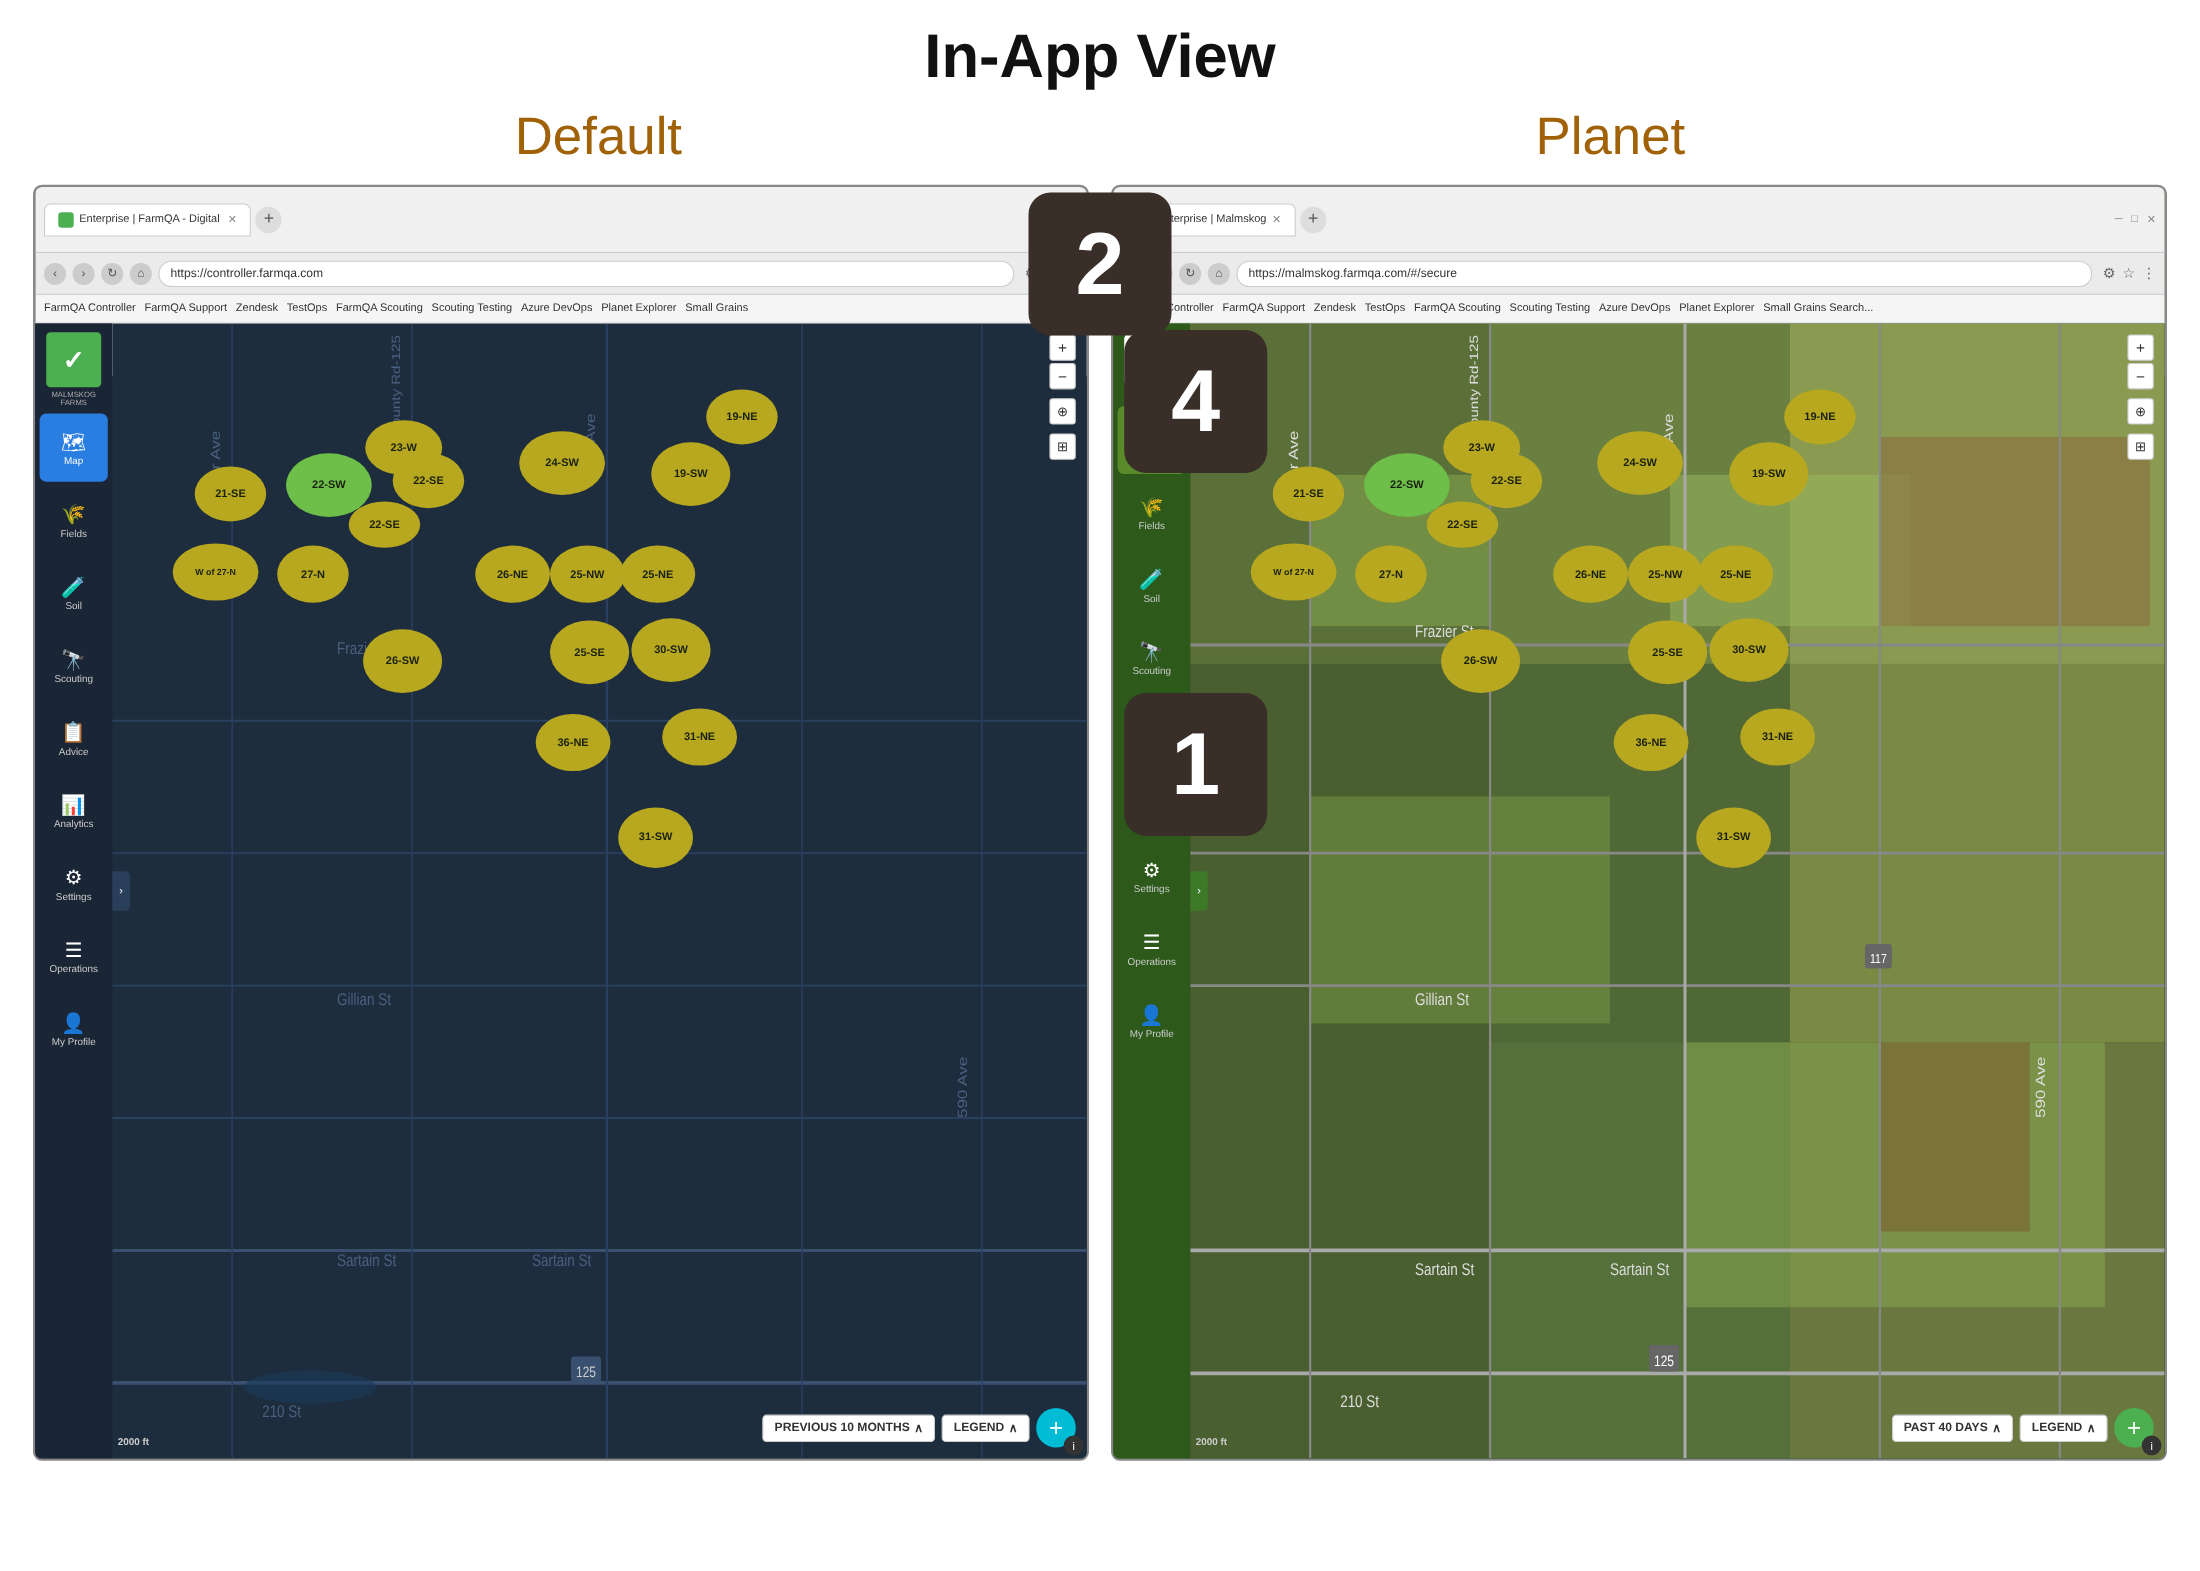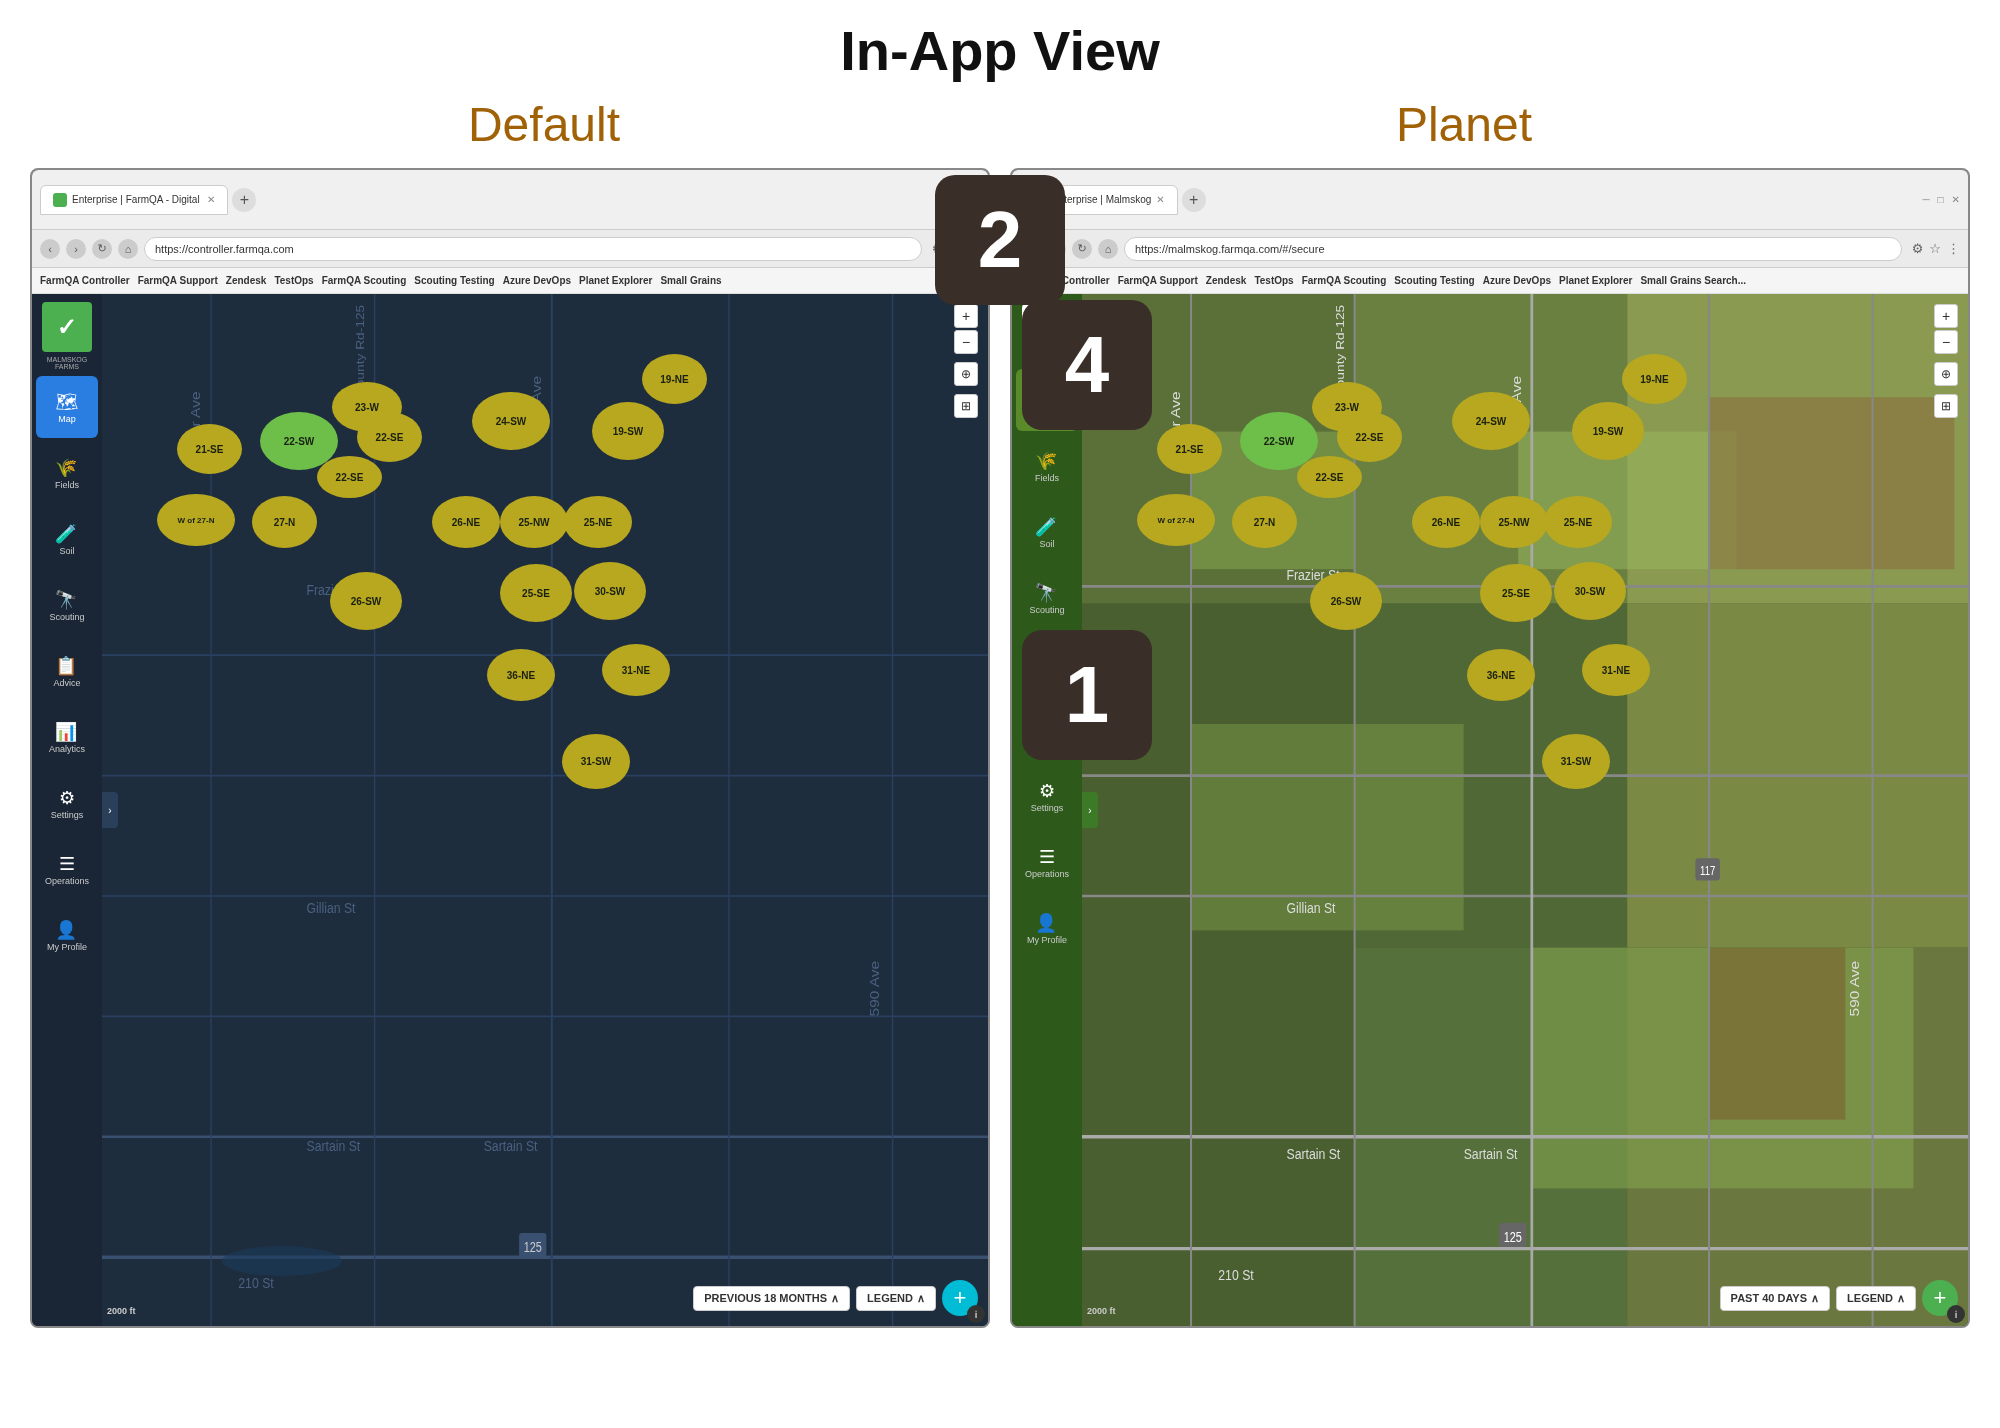--- a/index.html
+++ b/index.html
@@ -161,21 +161,20 @@
       border-bottom: 1px solid #ddd;
       font-size: 10px;
       color: #333;
       overflow: hidden;
     }
     .bookmark-item {
       white-space: nowrap;
       color: #333;
       font-size: 10px;
       cursor: pointer;
-      font-weight: bold;
     }
 
     
     .app-content {
       display: flex;
       height: calc(100% - 124px);
     }
 
     
     .sidebar {
@@ -609,21 +608,21 @@
           <div class="map-icon-btn">⊕</div>
           <div class="map-icon-btn">⊞</div>
         </div>
 
         <div class="scale-bar">
           <span>2000 ft</span>
         </div>
 
         <div class="map-bottom-bar">
           <div class="bottom-btn">
-            <span>PREVIOUS 18 MONTHS</span>
+            <span>PREVIOUS 10 MONTHS</span>
             <span>∧</span>
           </div>
           <div class="bottom-btn">
             <span>LEGEND</span>
             <span>∧</span>
           </div>
           <div class="add-btn">+</div>
         </div>
 
         <div style="position:absolute; bottom:3px; right:3px; width:18px; height:18px; background:#333; border-radius:50%; display:flex; align-items:center; justify-content:center; font-size:10px; color:#fff;">ℹ</div>

